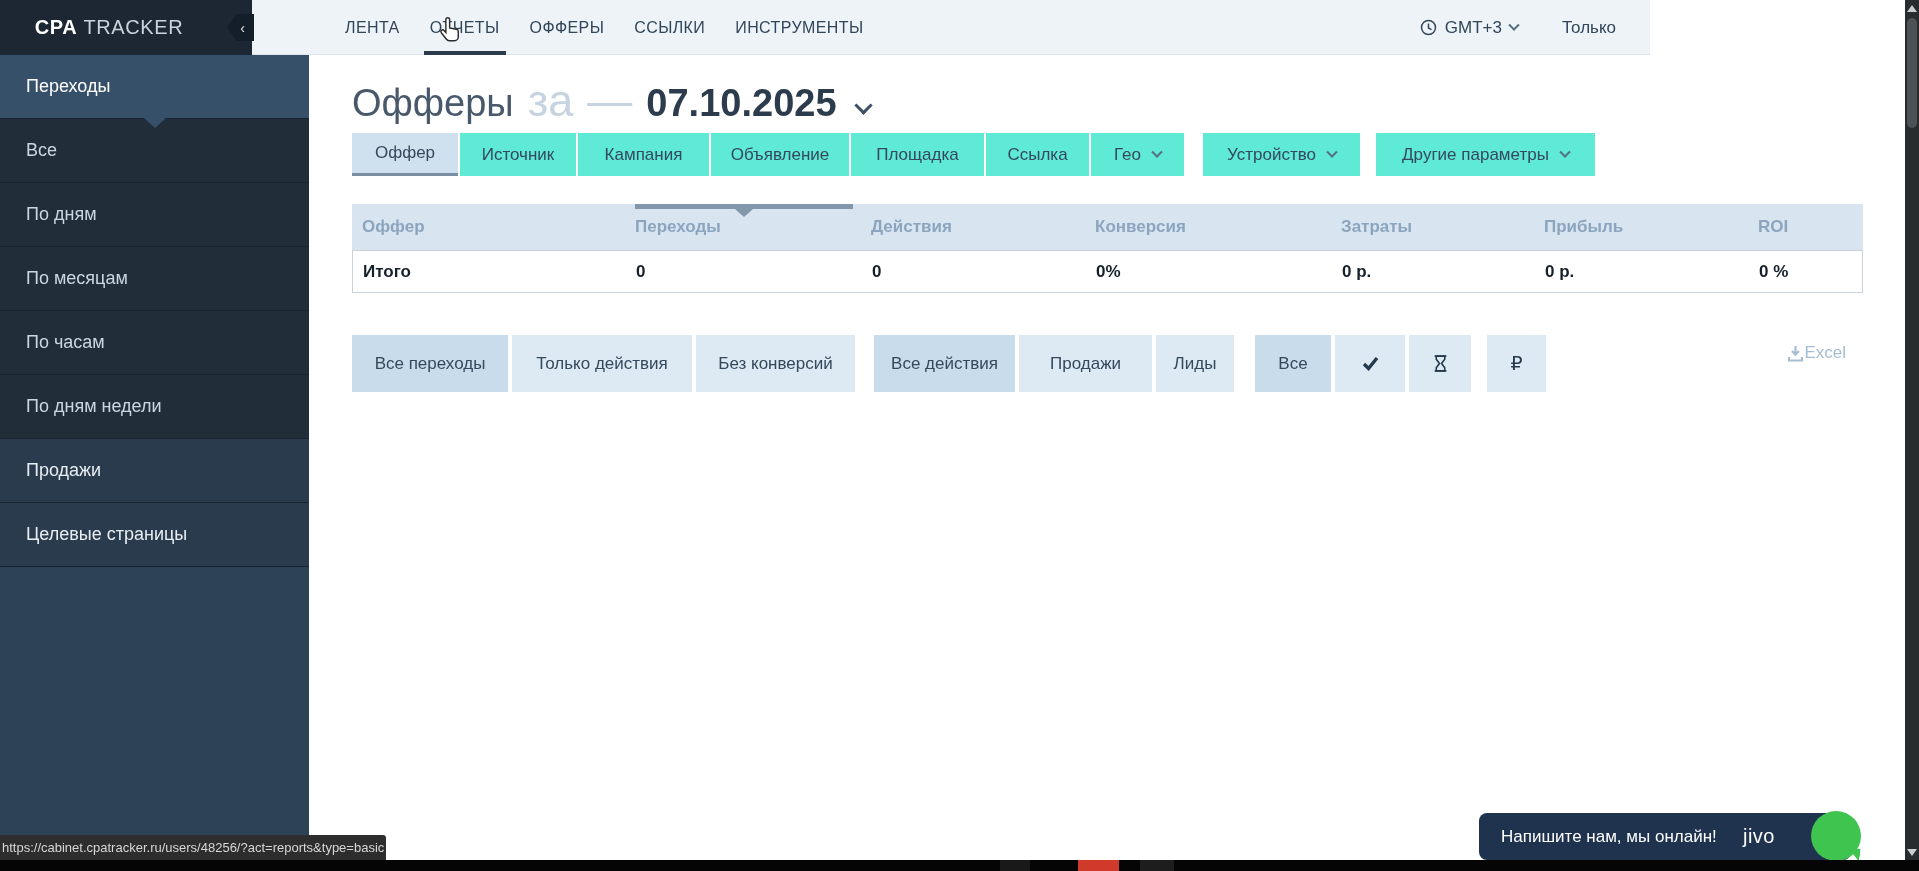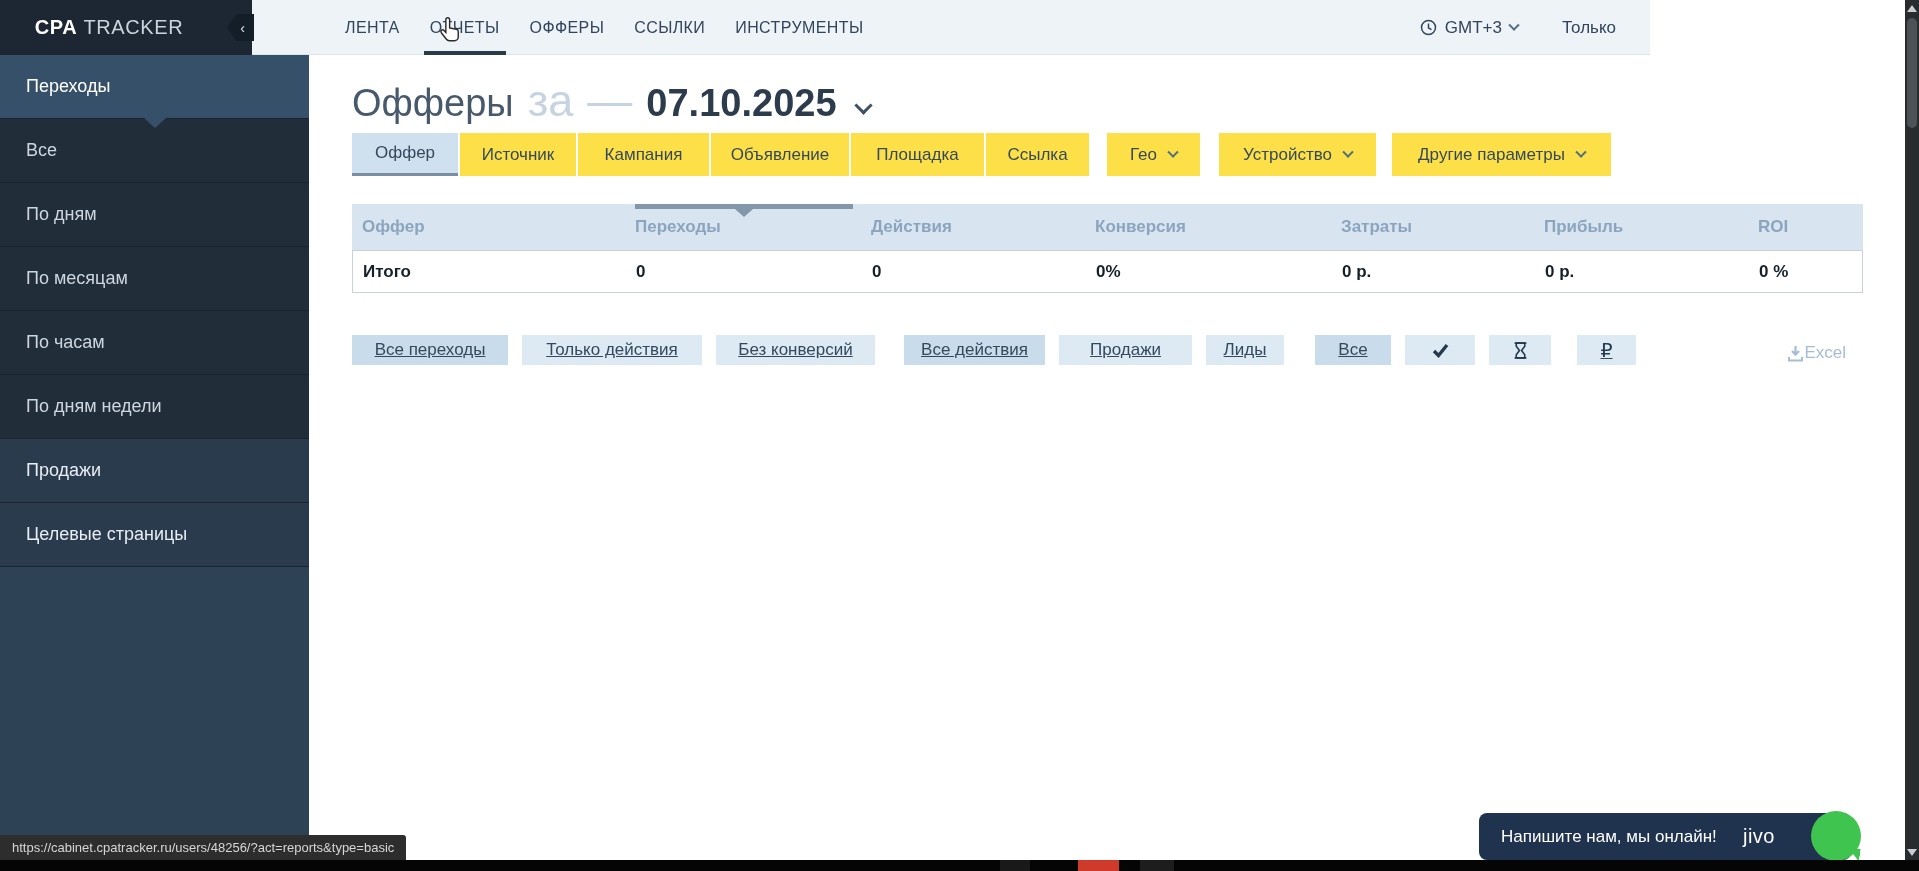--- a/index.html
+++ b/index.html
@@ -46,59 +46,59 @@
   .main { position:absolute; left:309px; top:55px; width:1596px; height:805px; background:#fff; }
   .title-row { position:absolute; left:43px; top:20px; display:flex; align-items:baseline; gap:14px; white-space:nowrap; }
   .t-main { font-size:38px; font-weight:400; color:#47596b; }
   .t-prep, .t-dash { font-size:45px; color:#c6d3e0; }
   .t-date { font-size:38px; font-weight:700; color:#2d3c4c; cursor:pointer; }
   .t-chev { align-self:center; margin:8px 0 0 6px; width:13px; height:13px; border-right:3px solid #3f5164;
             border-bottom:3px solid #3f5164; transform:rotate(45deg); cursor:pointer; }
 
   .dim-tabs { position:absolute; left:43px; top:78px; height:43px; display:flex; }
   .dtab { height:43px; display:flex; align-items:center; justify-content:center; gap:12px;
-          background:#fde047; color:#35495d; font-size:17px; margin-right:2px; cursor:pointer; }
+          background:#5eead4; color:#35495d; font-size:17px; margin-right:2px; cursor:pointer; }
   .dtab.on { background:#cfe1ef; border-bottom:3px solid #7b8fa3; }
   .w106{width:106px}.w116{width:116px}.w131{width:131px}.w138{width:138px}.w133{width:133px}
   .w103{width:103px}.w93{width:93px}.w157{width:157px}.w219{width:219px}
-  .gap16{margin-left:16px}.gap17{margin-left:17px}.gap14{margin-left:14px}
+  .gap16{}.gap17{margin-left:17px}.gap14{margin-left:14px}
 
   .rtable { position:absolute; left:43px; top:149px; width:1511px; }
   .thead { position:relative; height:46px; background:#d8e5f1; }
   .thead span { position:absolute; top:0; line-height:46px; font-size:17px; font-weight:700; color:#8ba5be; cursor:pointer; }
   .trow { position:relative; height:43px; background:#fff; border:1px solid #c9d1da; }
   .trow span { position:absolute; top:0; line-height:41px; font-size:17px; font-weight:700; color:#15202b; }
   .c0{left:10px}.c1{left:283px}.c2{left:519px}.c3{left:743px}.c4{left:989px}.c5{left:1192px}.c6{left:1406px}
   .sort-bar { position:absolute; left:283px; top:0; width:218px; height:5px; background:#8397ab; }
   .sort-bar::after { content:""; position:absolute; left:100px; top:5px;
         border-left:9px solid transparent; border-right:9px solid transparent; border-top:8px solid #8397ab; }
 
   .filter-row { position:absolute; left:43px; top:280px; height:41px; display:flex; }
-  .fbtn { height:30px; display:flex; align-items:center; justify-content:center;
-          background:#dde9f3; color:#35495d; font-size:17px; margin-right:14px; cursor:pointer;text-decoration:underline; }
+  .fbtn { height:57px; display:flex; align-items:center; justify-content:center;
+          background:#dde9f3; color:#35495d; font-size:17px; margin-right:4px; cursor:pointer; }
   .fbtn.on { background:#c8dcec; }
   .fw156{width:156px}.fw180{width:180px}.fw159{width:159px}.fw141{width:141px}.fw133{width:133px}
   .fw78{width:78px}.fw76{width:76px}.fw70{width:70px}.fw62{width:62px}.fw59{width:59px}
   .gapA{margin-left:15px}.gapB{margin-left:17px}.gapC{margin-left:12px}
   .rub { font-size:19px; color:#263a4d; }
   .excel { position:absolute; right:59px; top:288px; display:flex; align-items:center; 
            color:#a6bdd2; font-size:17px; cursor:pointer; }
 
   
   .jivo { position:absolute; left:1479px; top:813px; width:372px; height:47px; background:#1f334e;
           border-radius:8px; z-index:30; cursor:pointer; }
   .jivo .msg { position:absolute; left:22px; top:0; line-height:47px; color:#fff; font-size:17px; white-space:nowrap; }
   .jivo .brand { position:absolute; right:76px; top:0; line-height:47px; color:#fff; font-size:20px;
           font-weight:400; letter-spacing:.5px; }
   .jivo-bubble { position:absolute; right:-10px; top:-2px; width:50px; height:50px; background:#3fc44f;
           border-radius:50%; }
   .jivo-bubble::after { content:""; position:absolute; right:1px; bottom:0px; width:13px; height:13px;
           background:#3fc44f; clip-path:polygon(0 0,100% 100%,100% 0); transform:rotate(8deg); }
 
-  .status-tooltip { position:absolute; left:0; bottom:11px; height:25px; line-height:25px; padding:0 12px;
+  .status-tooltip { position:absolute; left:0; bottom:11px; height:25px; line-height:25px; padding:0 2px;
           background:#2d2d2d; color:#d6d6d6; font-size:13px; border-top-right-radius:3px; z-index:46; white-space:nowrap; }
   .taskbar { position:absolute; left:0; bottom:0; width:1919px; height:11px; background:#050505; z-index:45; }
   .tb-red { position:absolute; left:1078px; top:0; width:41px; height:11px; background:#cf3a2b; }
   .tb-g1 { position:absolute; left:1000px; top:0; width:30px; height:11px; background:#191919; }
   .tb-g2 { position:absolute; left:1140px; top:0; width:34px; height:11px; background:#1d1d1d; }
 
   .scrollbar { position:absolute; right:0; top:0; width:14px; height:871px; background:#282c2f; z-index:40; }
   .sb-up { position:absolute; left:2px; top:5px; border-left:5px solid transparent; border-right:5px solid transparent;
            border-bottom:7px solid #c9cdd1; }
   .sb-down { position:absolute; left:2px; top:849px; border-left:5px solid transparent; border-right:5px solid transparent;

